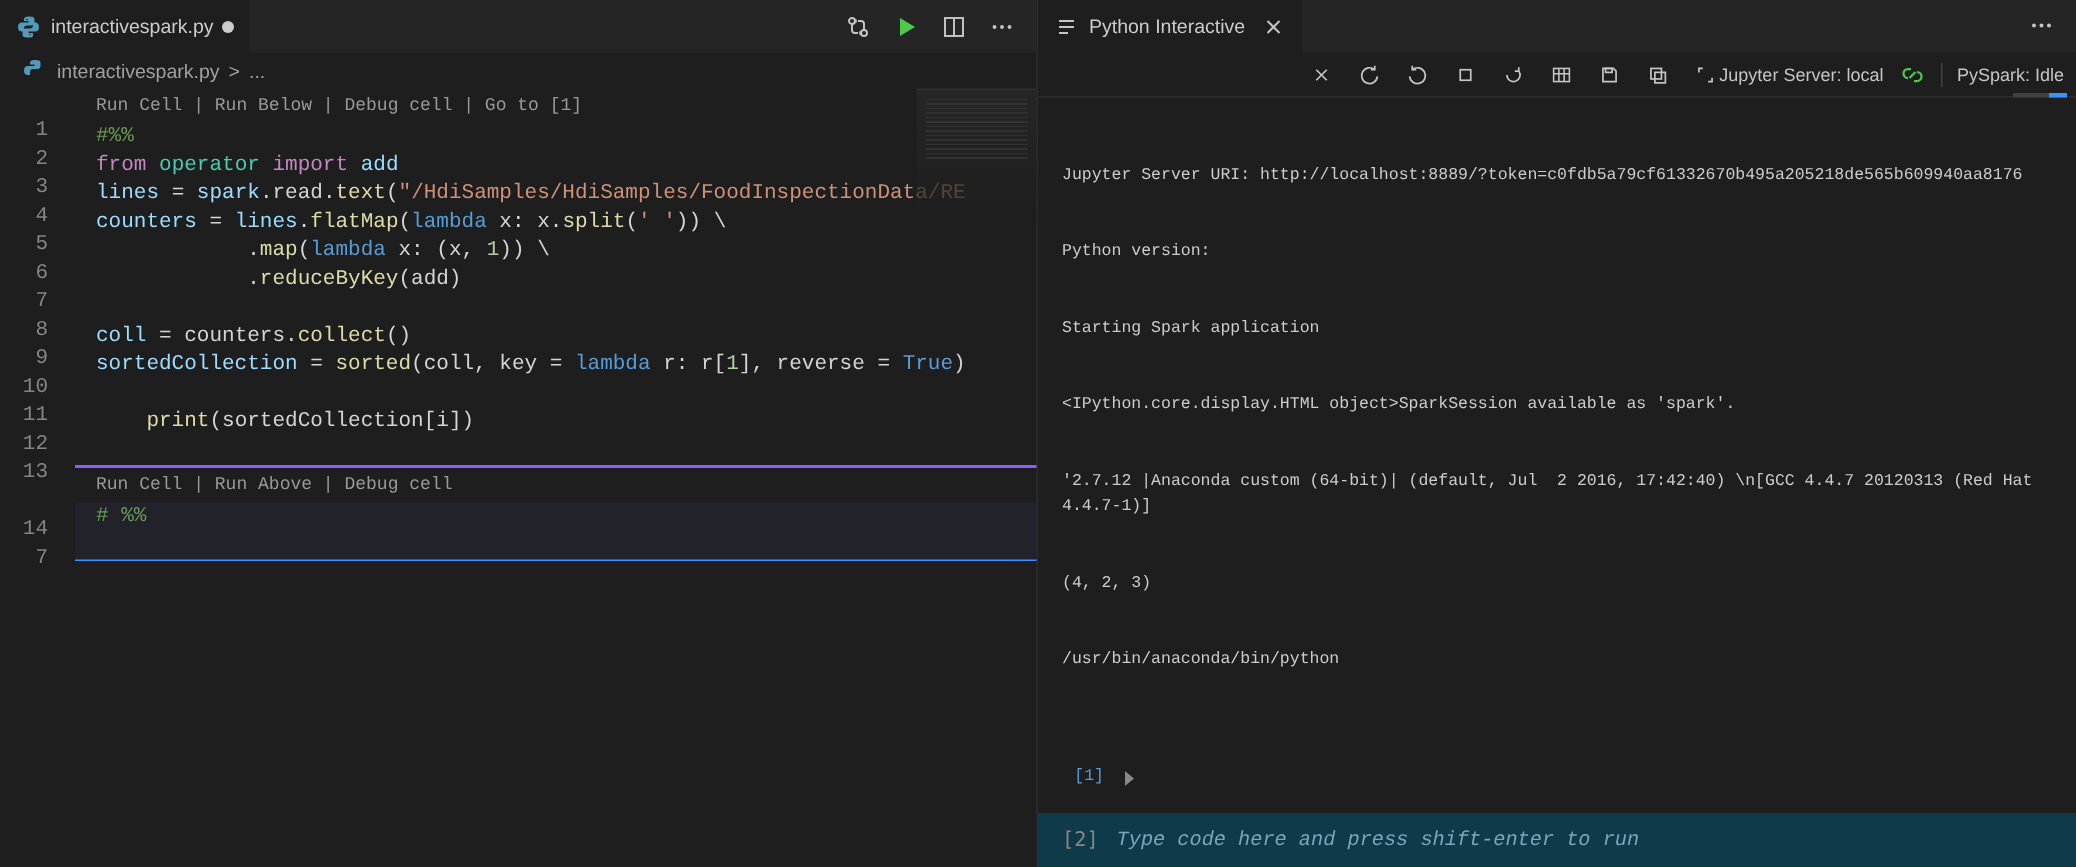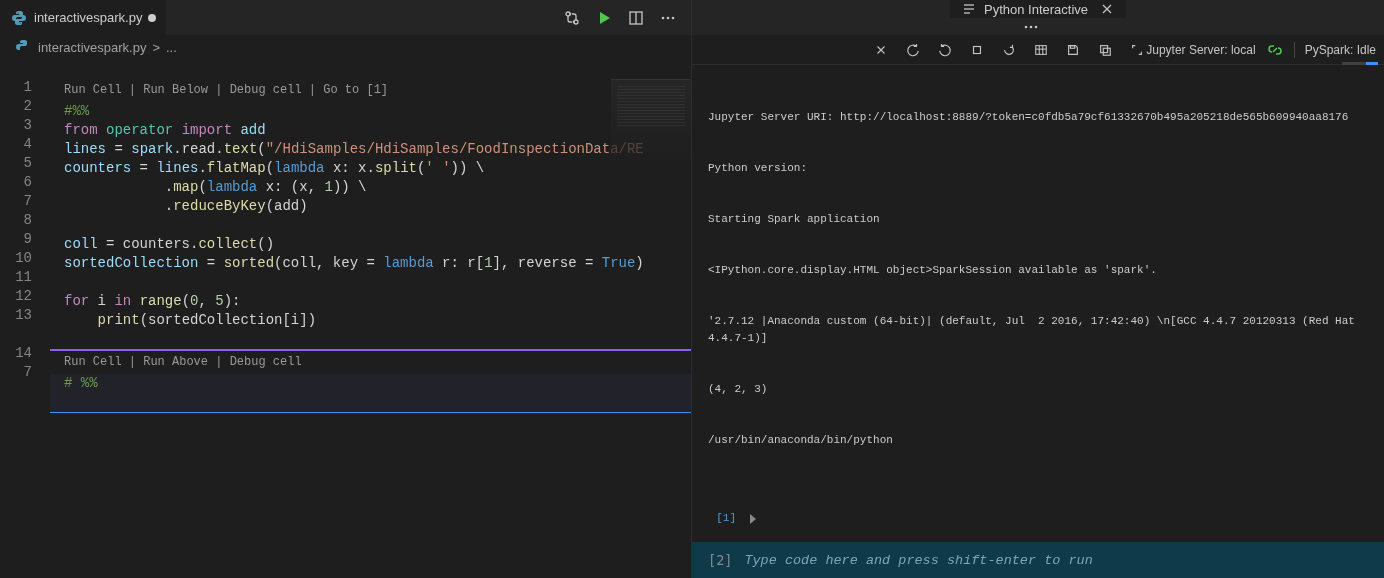--- a/index.html
+++ b/index.html
@@ -26,21 +26,21 @@
   .icon-btn { display:inline-flex; align-items:center; justify-content:center; width:18px; height:18px; }
   .icon-btn svg { width:16px; height:16px; }
   .file-icon { color:#519aba; }
   
   
   .breadcrumb { height: 24px; display: flex; align-items: center; padding-left: 14px; gap: 6px; color: #a0a0a0; font-size: 13px;}
   
   
   .editor { flex: 1; display:flex; font-family: Consolas, "Courier New", monospace; font-size: 14px; line-height: 19px; position:relative;}
   .gutter { width: 50px; text-align:right; color:#858585; padding-right:18px; user-select:none;}
-  .code-area { flex:1; position:relative;margin-top:20px; }
+  .code-area { flex:1; position:relative; }
   .code-lens { color:#999999; font-size:12px; padding:2px 0 2px 14px; }
   .code-line { white-space: pre; padding-left:14px; }
   .hl-line { background: rgba(40,40,60,0.4); }
   .active-border-top { border-top:2px solid #8b5cf6; }
   .active-border-bot { border-bottom:1px solid #3794ff; }
   
   
   .minimap { position:absolute; top:0; right:0; width:80px; height: 90px; background: linear-gradient(#2a2a2a, #1e1e1e); opacity:0.7; border-top:1px solid #3a3a3a;}
   .minimap-inner { margin:6px; height: 40px; background: repeating-linear-gradient(#3a3a3a 0 1px, transparent 1px 3px); }
   
@@ -50,21 +50,21 @@
   .tk-string { color: #ce9178; }
   .tk-number { color: #b5cea8; }
   .tk-func { color: #dcdcaa; }
   .tk-builtin { color: #4ec9b0; }
   .tk-var { color: #9cdcfe; }
   .tk-comment { color: #6a9955; }
   .tk-plain { color: #d4d4d4; }
   .tk-paren { color:#d4d4d4; }
   
   
-  .py-tab-bar { height:35px; background:#252526; display:flex; align-items:center; justify-content:space-between;flex-direction:column; }
+  .py-tab-bar { height:35px; background:#252526; display:flex; align-items:center; justify-content:space-between; }
   .py-tab { height:100%; background:#1e1e1e; display:flex; align-items:center; padding:0 10px; gap:6px;}
   .py-close { color:#c5c5c5; margin-left:4px; }
   .py-tab-right { padding-right:14px; color:#c5c5c5; }
   
   
   .status-bar { height: 30px; display:flex; align-items:center; justify-content:flex-end; padding:0 8px; background:#1e1e1e; border-bottom:1px solid #2d2d30;}
   .status-left { display:flex; gap:14px; align-items:center; color:#c5c5c5; }
   .status-left .icon-btn svg { width:14px; height:14px; }
   .status-right { display:flex; align-items:center; gap:10px; font-size:12px; color:#c5c5c5; }
   .mini-progress { width:36px; height:3px; background:#404040; position:relative; margin-left:4px;}
@@ -164,21 +164,20 @@
       <div class="code-line"><span class="tk-comment">#%%</span></div>
       <div class="code-line"><span class="tk-import">from</span><span class="tk-plain"> </span><span class="tk-builtin">operator</span><span class="tk-plain"> </span><span class="tk-import">import</span><span class="tk-plain"> </span><span class="tk-var">add</span></div>
       <div class="code-line"><span class="tk-var">lines</span><span class="tk-plain"> = </span><span class="tk-var">spark</span><span class="tk-plain">.read.</span><span class="tk-func">text</span><span class="tk-paren">(</span><span class="tk-string">"/HdiSamples/HdiSamples/FoodInspectionData/RE</span></div>
       <div class="code-line"><span class="tk-var">counters</span><span class="tk-plain"> = </span><span class="tk-var">lines</span><span class="tk-plain">.</span><span class="tk-func">flatMap</span><span class="tk-paren">(</span><span class="tk-keyword">lambda</span><span class="tk-plain"> x: x.</span><span class="tk-func">split</span><span class="tk-paren">(</span><span class="tk-string">' '</span><span class="tk-plain">)) \</span></div>
       <div class="code-line"><span class="tk-plain">            .</span><span class="tk-func">map</span><span class="tk-paren">(</span><span class="tk-keyword">lambda</span><span class="tk-plain"> x: (x, </span><span class="tk-number">1</span><span class="tk-plain">)) \</span></div>
       <div class="code-line"><span class="tk-plain">            .</span><span class="tk-func">reduceByKey</span><span class="tk-plain">(add)</span></div>
       <div class="code-line">&nbsp;</div>
       <div class="code-line"><span class="tk-var">coll</span><span class="tk-plain"> = counters.</span><span class="tk-func">collect</span><span class="tk-plain">()</span></div>
       <div class="code-line"><span class="tk-var">sortedCollection</span><span class="tk-plain"> = </span><span class="tk-func">sorted</span><span class="tk-plain">(coll, key = </span><span class="tk-keyword">lambda</span><span class="tk-plain"> r: r[</span><span class="tk-number">1</span><span class="tk-plain">], reverse = </span><span class="tk-keyword">True</span><span class="tk-plain">)</span></div>
       <div class="code-line">&nbsp;</div>
-      <div class="code-line"><span class="tk-import">for</span><span class="tk-plain"> i </span><span class="tk-import">in</span><span class="tk-func"> range</span><span class="tk-plain">(</span><span class="tk-number">0</span><span class="tk-plain">, </span><span class="tk-number">5</span><span class="tk-plain">):</span></div>
       <div class="code-line"><span class="tk-plain">    </span><span class="tk-func">print</span><span class="tk-plain">(sortedCollection[i])</span></div>
       <div class="code-line">&nbsp;</div>
       <div class="code-lens active-border-top">Run Cell | Run Above | Debug cell</div>
       <div class="code-line hl-line"><span class="tk-comment"># %%</span></div>
       <div class="code-line hl-line active-border-bot">&nbsp;</div>
       <div class="minimap">
           <div class="minimap-inner"></div>
         </div>
     </div>
   </div>

